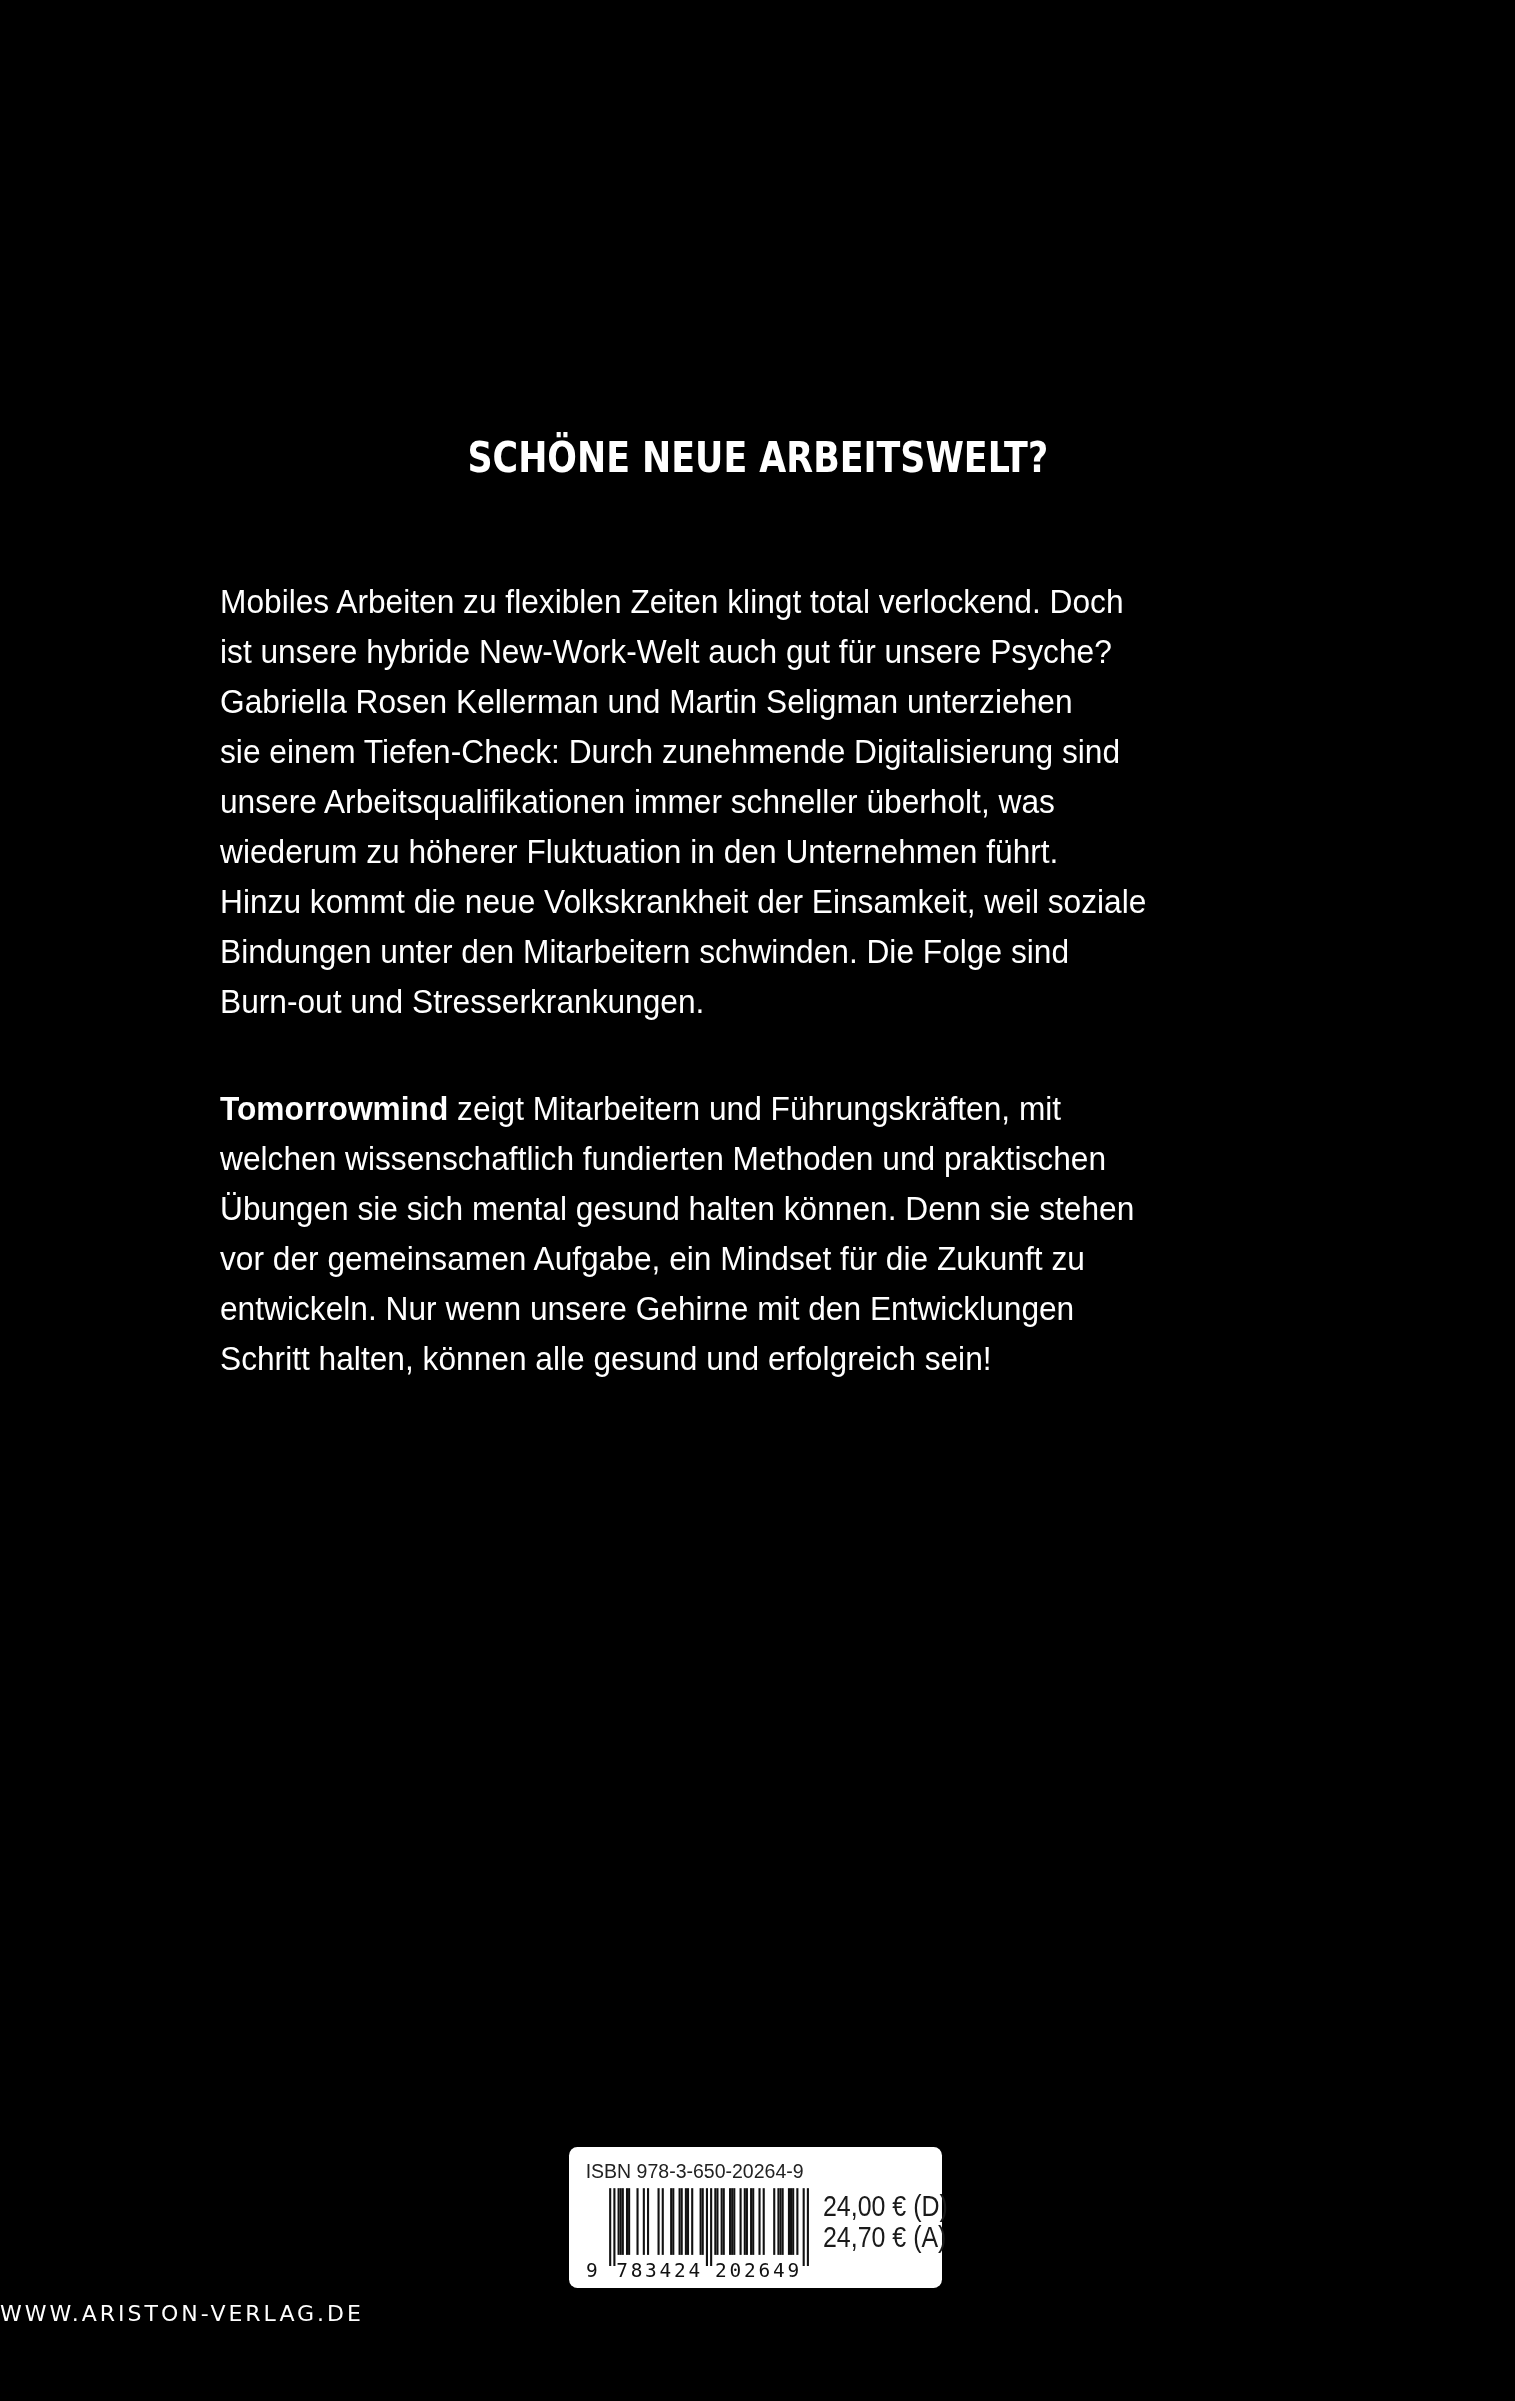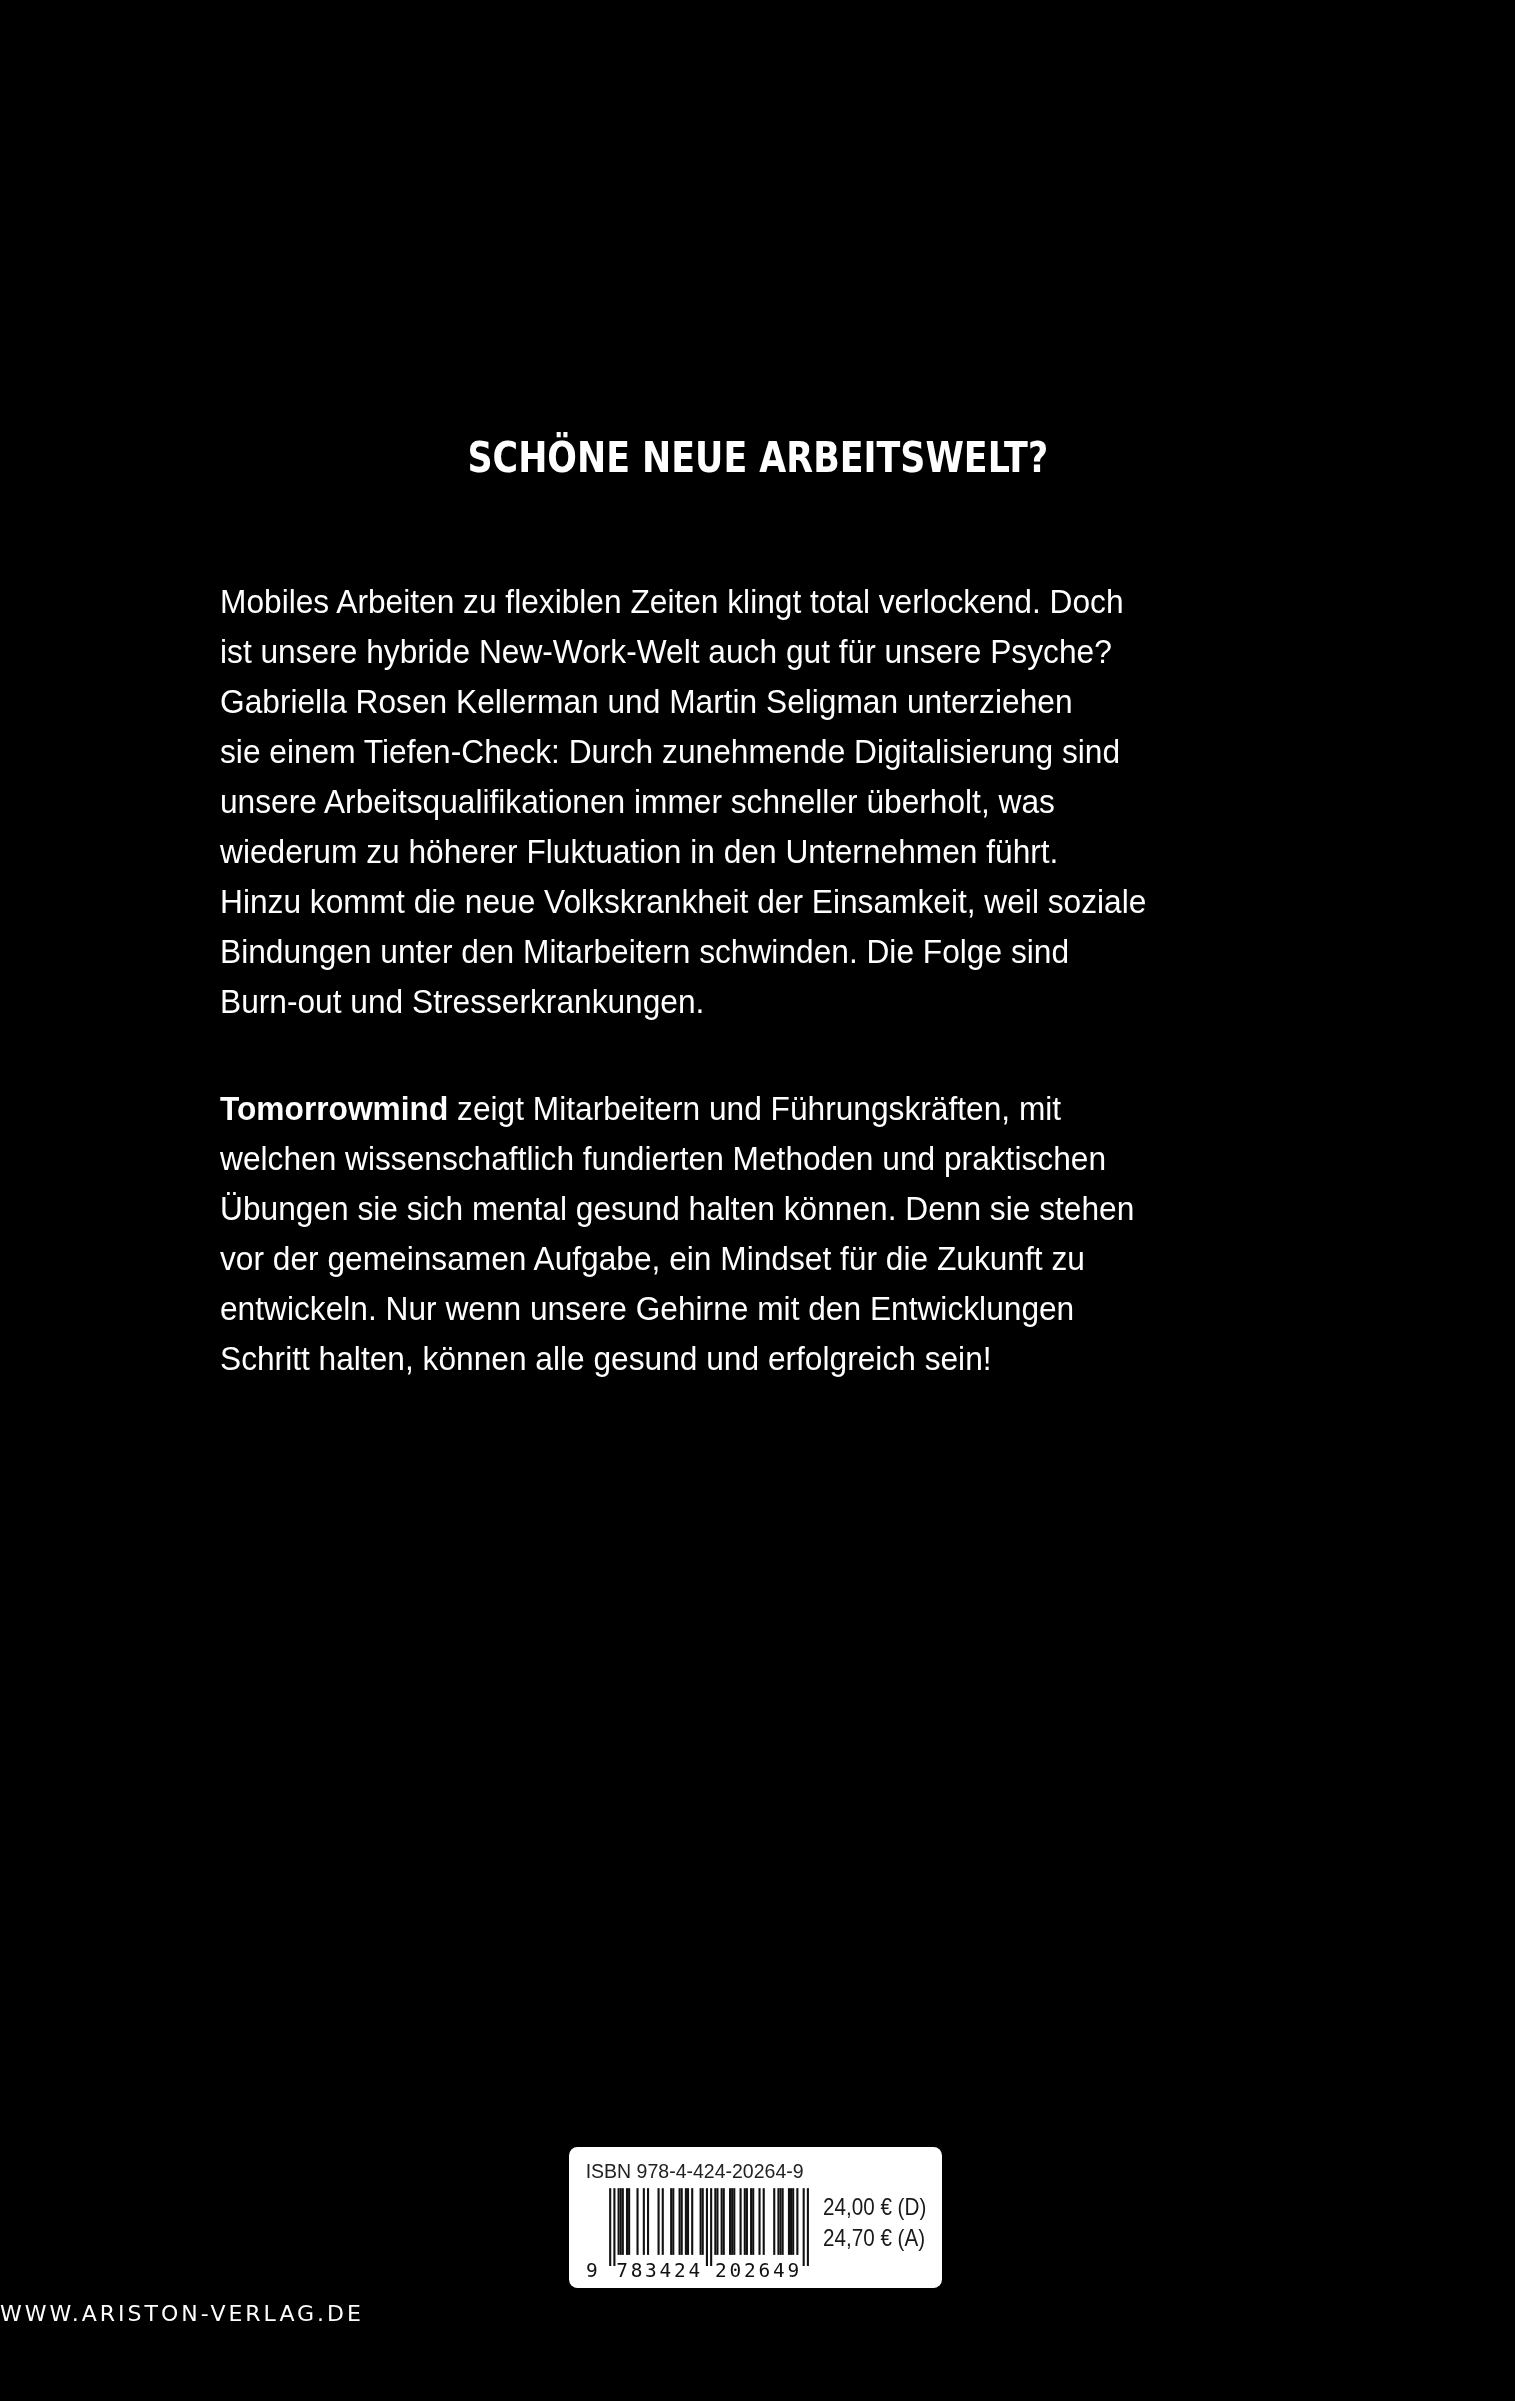--- a/index.html
+++ b/index.html
@@ -89,21 +89,21 @@
     top: 41px;
     width: 230px;
     height: 93px;
   }
   .barcode svg { display: block; }
   .prices {
     position: absolute;
     left: 254px;
     top: 44px;
     font-family: "Liberation Sans", sans-serif;
-    font-size: 24px;
+    font-size: 29px;
     line-height: 31px;
     color: #1a1a1a;
     white-space: nowrap;
   }
   .prices .price-line {
     display: block;
     transform: scaleX(0.86);
     transform-origin: left center;
   }
   .url {
@@ -142,21 +142,21 @@
   <div class="para" id="p2">
     <span class="line"><b>Tomorrowmind</b><span> zeigt Mitarbeitern und Führungskräften, mit</span></span>
     <span class="line">welchen wissenschaftlich fundierten Methoden und praktischen</span>
     <span class="line">Übungen sie sich mental gesund halten können. Denn sie stehen</span>
     <span class="line">vor der gemeinsamen Aufgabe, ein Mindset für die Zukunft zu</span>
     <span class="line">entwickeln. Nur wenn unsere Gehirne mit den Entwicklungen</span>
     <span class="line">Schritt halten, können alle gesund und erfolgreich sein!</span>
   </div>
 
   <div class="isbn-box">
-    <div class="isbn-text">ISBN 978-4-424-20264-9</div>
+    <div class="isbn-text">ISBN 978-3-650-20264-9</div>
     <div class="barcode" id="barcode">
         <svg width="227" height="93" viewBox="0 0 245 100">
           <rect x="24.97" y="0" width="2.27" height="84" fill="#111"></rect>
           <rect x="29.51" y="0" width="2.27" height="84" fill="#111"></rect>
           <rect x="34.05" y="0" width="2.27" height="72" fill="#111"></rect>
           <rect x="36.32" y="0" width="2.27" height="72" fill="#111"></rect>
           <rect x="38.59" y="0" width="2.27" height="72" fill="#111"></rect>
           <rect x="43.13" y="0" width="2.27" height="72" fill="#111"></rect>
           <rect x="45.4" y="0" width="2.27" height="72" fill="#111"></rect>
           <rect x="54.480000000000004" y="0" width="2.27" height="72" fill="#111"></rect>

